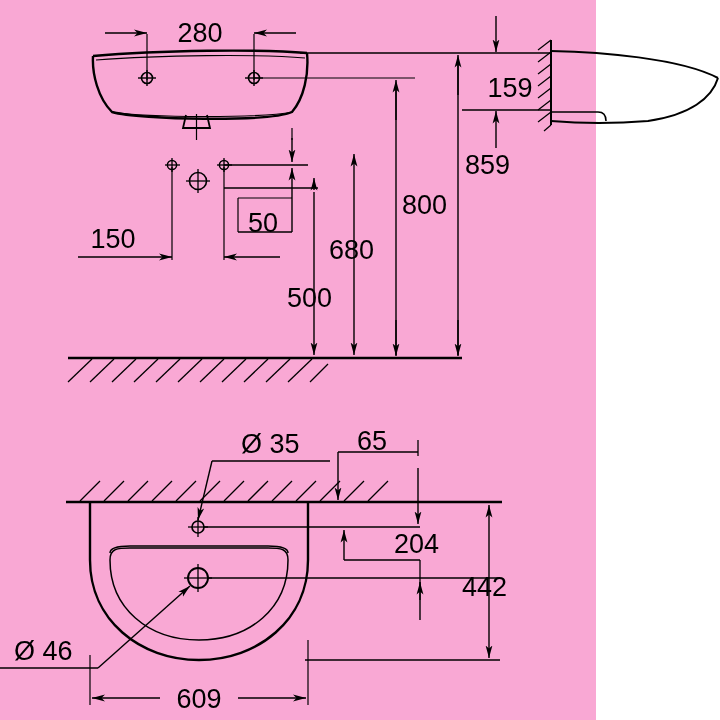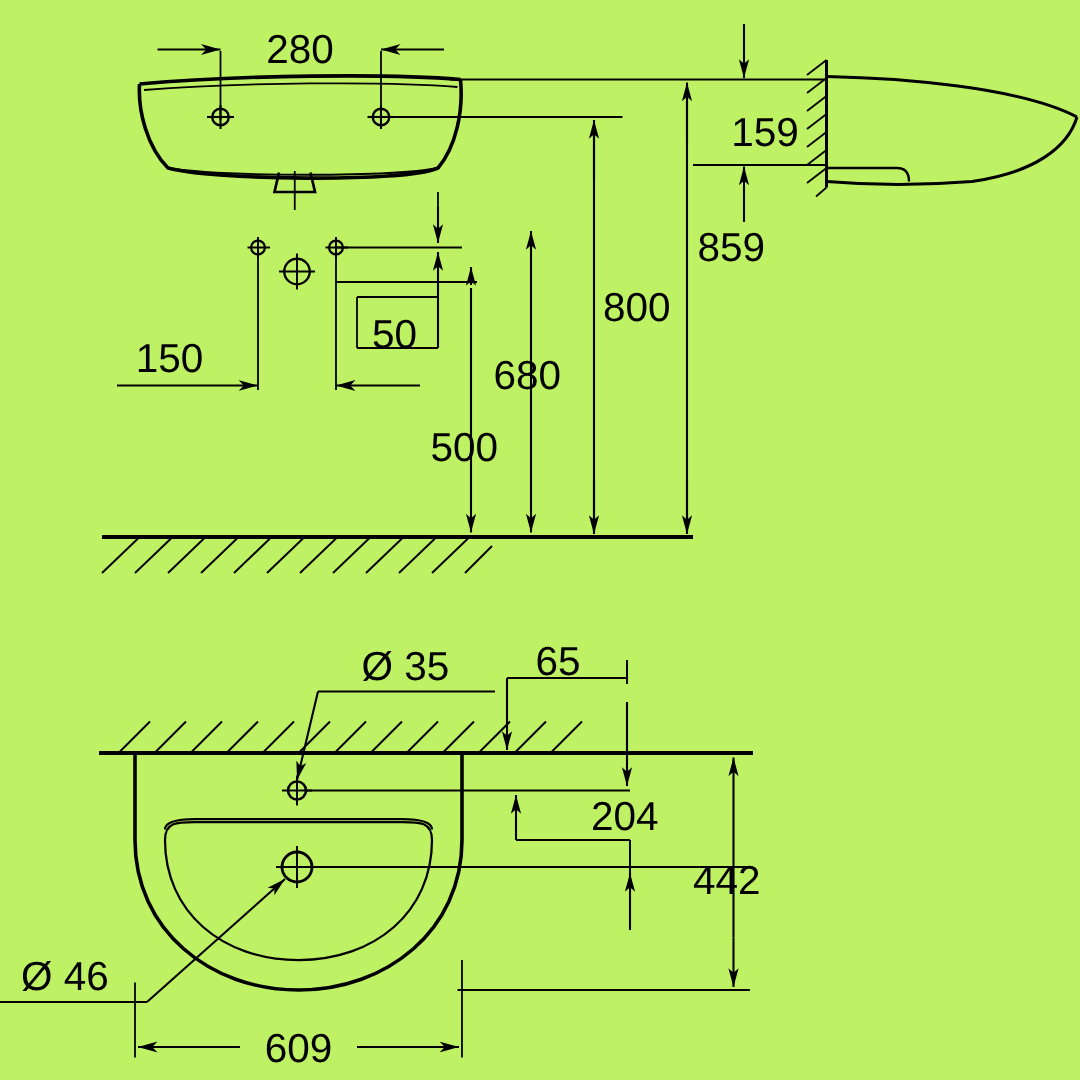--- a/index.html
+++ b/index.html
@@ -1,21 +1,21 @@
 <!DOCTYPE html>
 <html><head>
 <meta charset="utf-8">
 <style>
   html,body{margin:0;padding:0;background:#ffffff;}
   body{
     width:720px;height:720px;
     font-family:"Liberation Sans", sans-serif;
     overflow:hidden;
   }
-  #sheet{position:relative;width:720px;height:720px;background:#bef264;}
+  #sheet{position:relative;width:596px;height:720px;background:#f9a8d4;}
   svg{display:block;}
   .dimtext{
     font-family:"Liberation Sans", sans-serif;
     font-size:27px;
     fill:#000;
     dominant-baseline:alphabetic;
   }
 </style>
 </head>
 <body>

